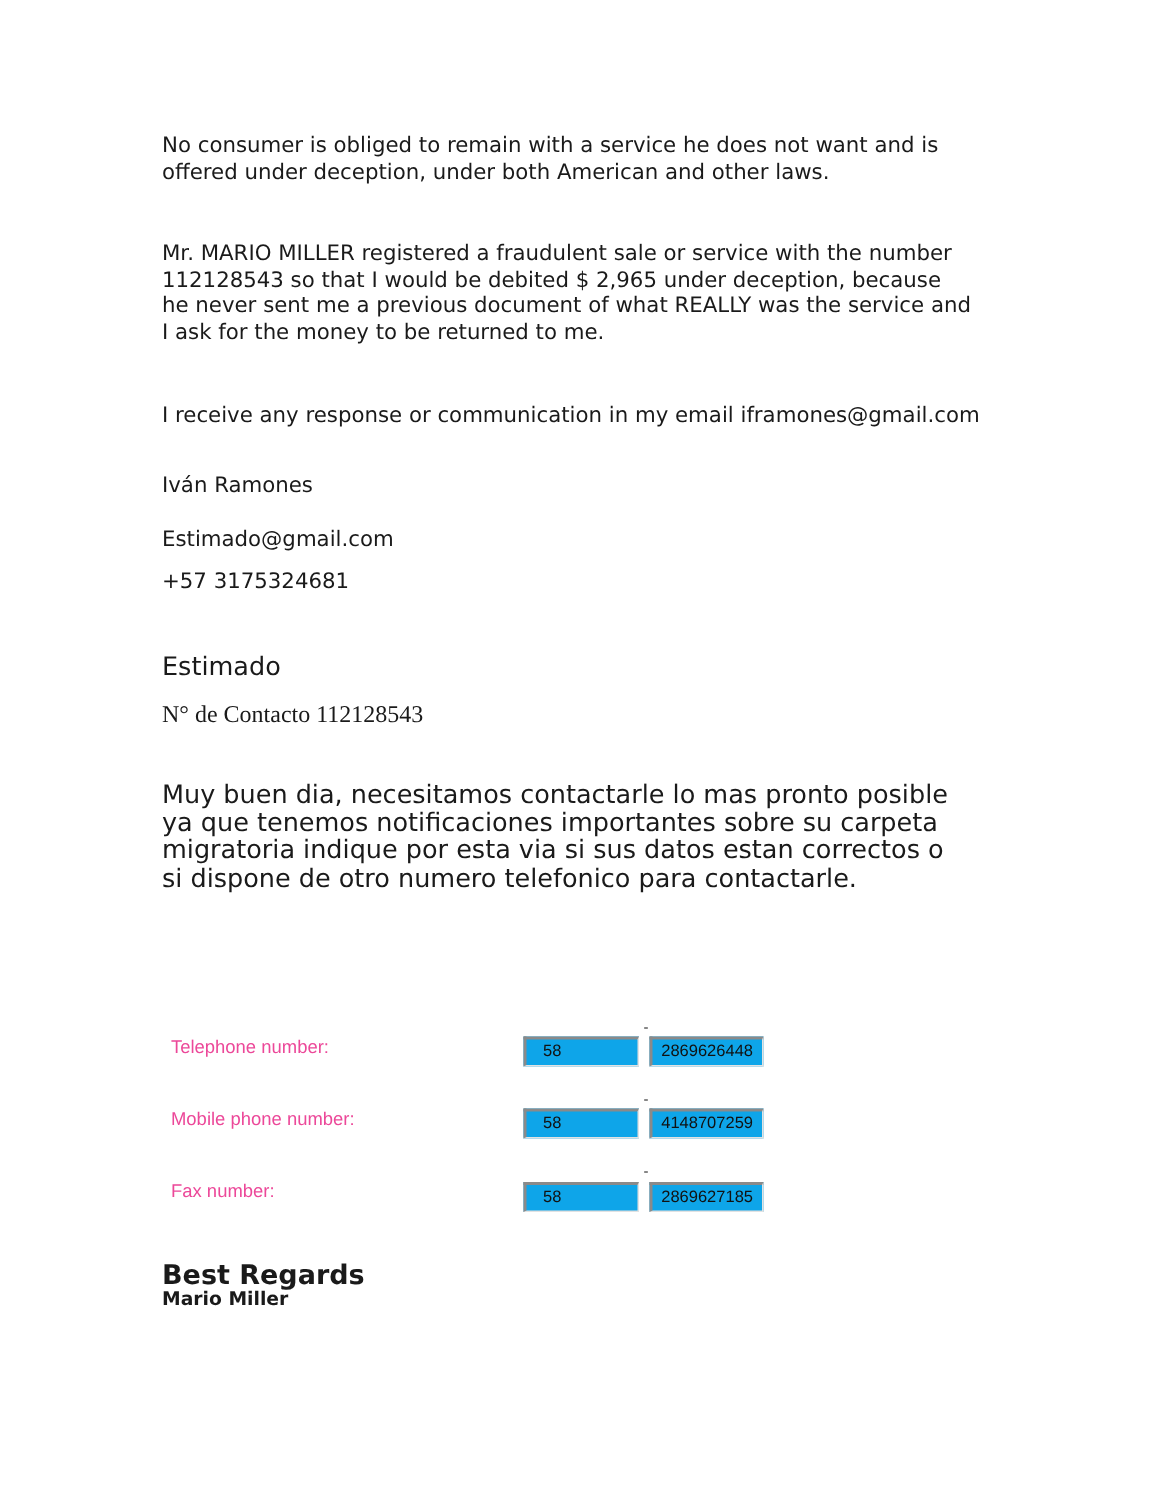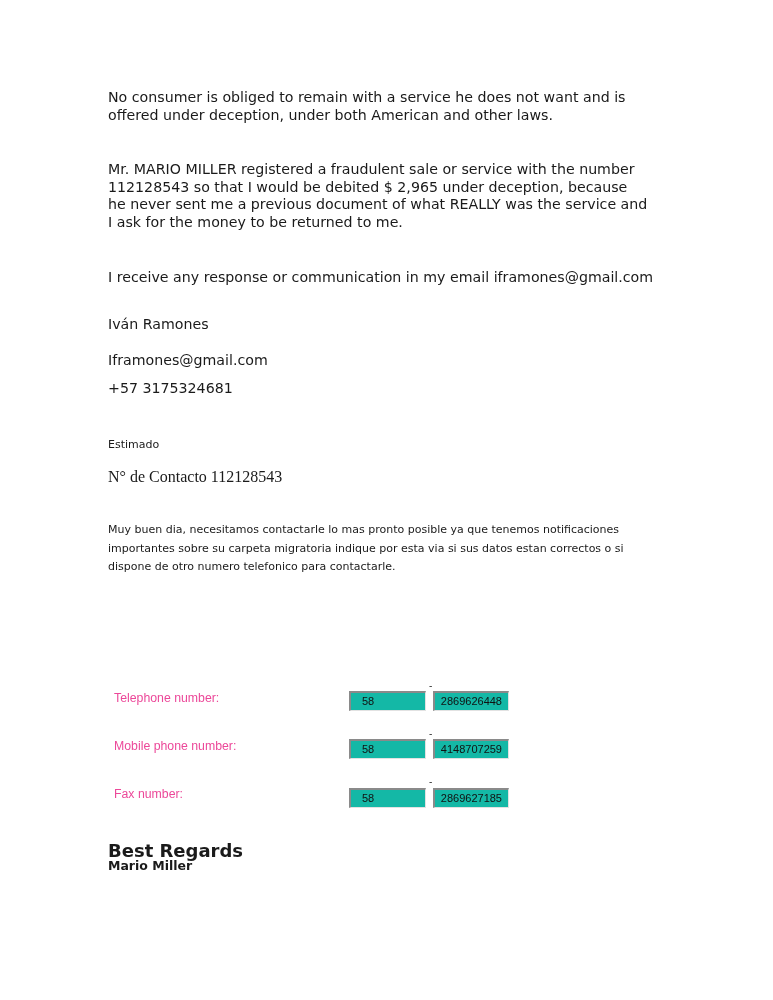--- a/index.html
+++ b/index.html
@@ -2,45 +2,45 @@
 <html><head>
 <meta charset="utf-8">
 <style>
   html, body { margin: 0; padding: 0; background: #ffffff; }
   body {
     width: 773px; height: 1000px; position: relative; overflow: hidden;
     font-family: "DejaVu Sans", sans-serif; color: #1a1a1a;
   }
   .p { position: absolute; left: 108px; font-size: 14.2px; line-height: 17.5px; margin: 0; }
   .serif { font-family: "Liberation Serif", "DejaVu Serif", serif; font-size: 16px; }
-  .big { font-size: 11px; line-height: 18.5px; }
+  .big { font-size: 17px; line-height: 18.5px; }
   .form-label { position: absolute; left: 114px; font-family: "Liberation Sans", sans-serif; font-size: 12.3px; color: #ec4899; }
   .box {
     position: absolute; height: 20px; box-sizing: border-box;
     border-top: 2px solid #8a8a8a; border-left: 2px solid #8a8a8a;
     border-right: 1px solid #e2e2e2; border-bottom: 1px solid #e2e2e2;
-    background: #14b8a6; font-family: "Liberation Sans", sans-serif; font-size: 11px;
+    background: #0ea5e9; font-family: "Liberation Sans", sans-serif; font-size: 11px;
     line-height: 17px; color: #111;
   }
   .box.cc { left: 349px; width: 77px; padding-left: 11px; }
   .box.num { left: 433px; width: 76px; text-align: right; padding-right: 6px; }
   .dash { position: absolute; left: 429px; font-family: "Liberation Sans", sans-serif; font-size: 10px; color: #333; }
   .bold1 { position: absolute; left: 108px; font-weight: bold; font-size: 18px; }
   .bold2 { position: absolute; left: 108px; font-weight: bold; font-size: 12.5px; }
 </style>
 </head>
 <body>
 
 <p class="p" style="top:89px;width:520px;">No consumer is obliged to remain with a service he does not want and is offered under deception, under both American and other laws.</p>
 <p class="p" style="top:161px;width:540px;">Mr. MARIO MILLER registered a fraudulent sale or service with the number 112128543 so that I would be debited $ 2,965 under deception, because he never sent me a previous document of what REALLY was the service and I ask for the money to be returned to me.</p>
 <p class="p" style="top:269px;width:560px;">I receive any response or communication in my email iframones@gmail.com</p>
 
 <div>
   <p class="p" style="top:316px;">Iván Ramones</p>
-  <p class="p" style="top:352px;">Iframones@gmail.com</p>
+  <p class="p" style="top:352px;">Estimado@gmail.com</p>
   <p class="p" style="top:380px;">+57 3175324681</p>
 </div>
 
 <p class="p big" style="top:436px;">Estimado</p>
 <p class="p serif" style="top:468px;">N° de Contacto 112128543</p>
 <p class="p big" style="top:521px;width:540px;">Muy buen dia, necesitamos contactarle lo mas pronto posible ya que tenemos notificaciones importantes sobre su carpeta migratoria indique por esta via si sus datos estan correctos o si dispone de otro numero telefonico para contactarle.</p>
 
 <div>
   <div>
     <span class="form-label" style="top:691px;">Telephone number:</span>

